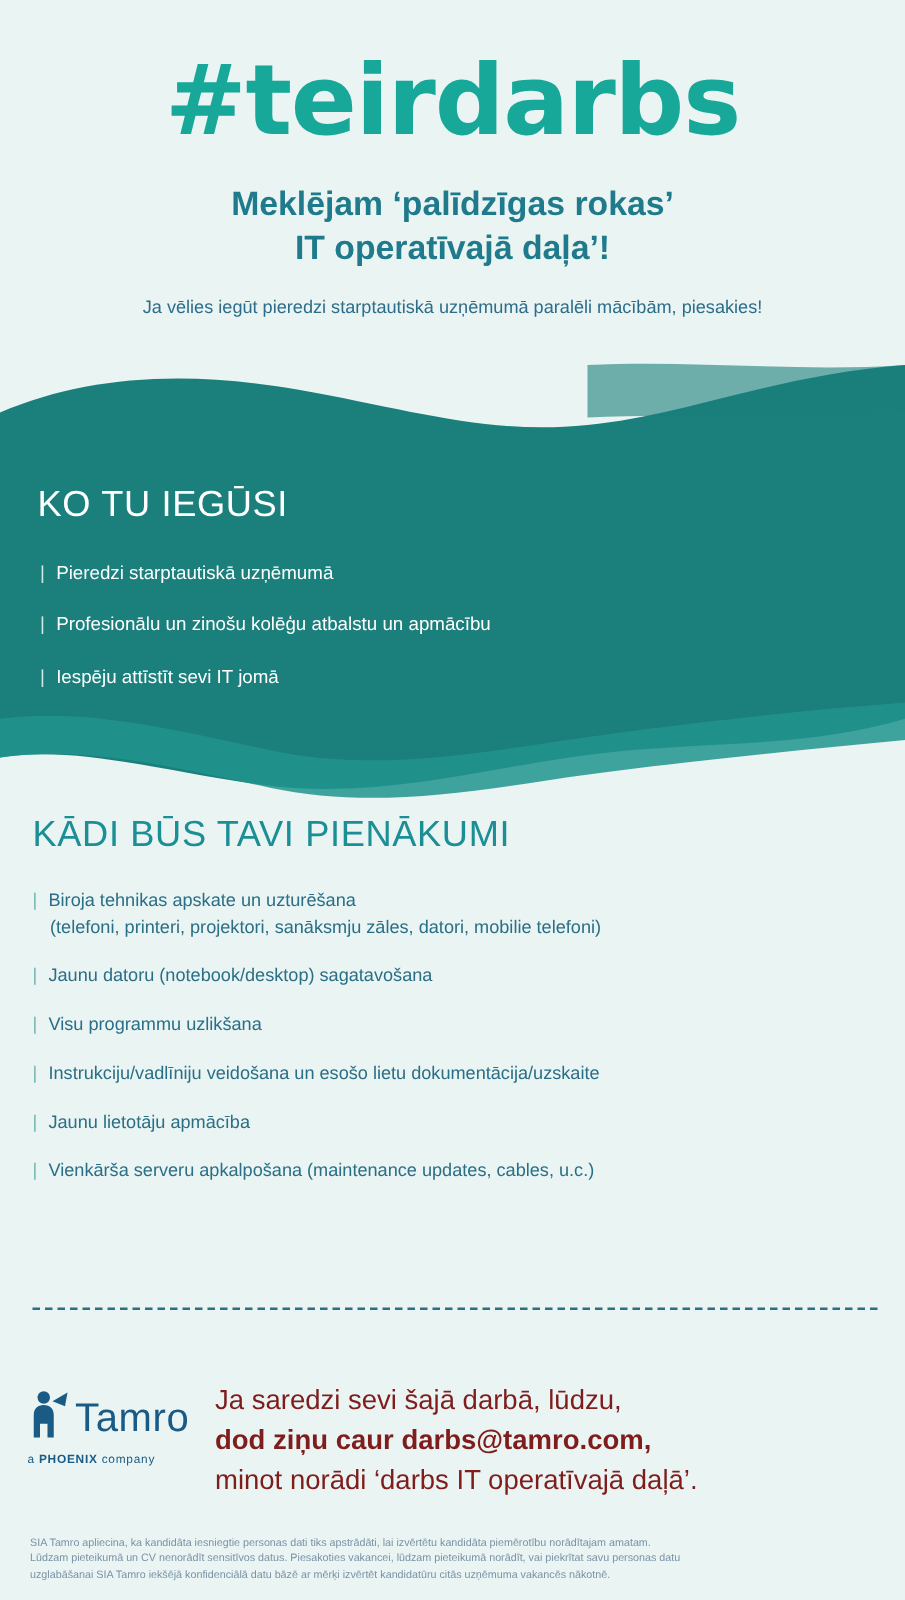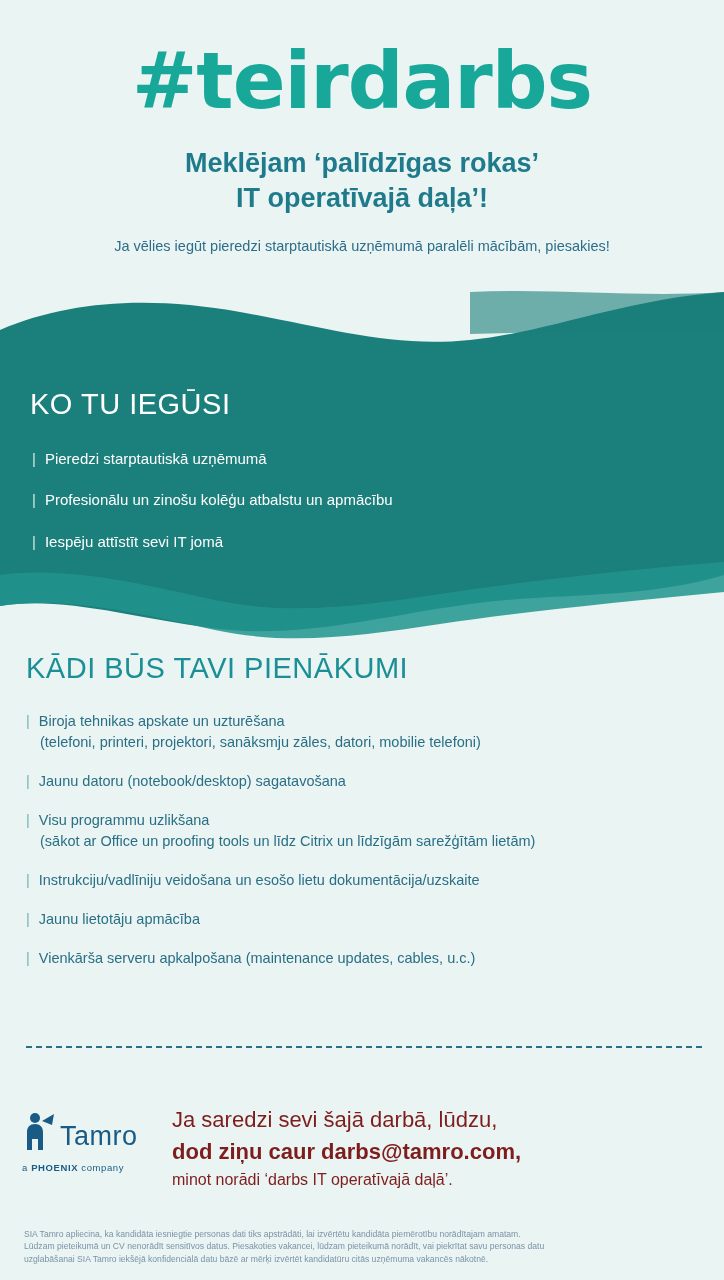--- a/index.html
+++ b/index.html
@@ -139,21 +139,21 @@
   .logo-row {
     display: flex;
     align-items: flex-end;
   }
   .logo-mark {
     width: 34px; height: 40px;
     position: relative;
     margin-right: 4px;
   }
   .logo-name {
-    font-size: 27px;
+    font-size: 32px;
     color: #1a5b86;
     font-weight: normal;
     letter-spacing: 0.5px;
     line-height: 1;
     padding-bottom: 2px;
     font-family: "Liberation Sans", sans-serif;
   }
   .logo-tag {
     margin-top: 10px;
     font-size: 9.5px;
@@ -163,21 +163,21 @@
   .logo-tag b { font-weight: bold; }
 
   .contact {
     position: absolute;
     left: 172px; top: 0;
     width: 540px;
     color: #7f1d1d;
   }
   .contact .l1 { font-size: 22px; line-height: 1.45; }
   .contact .l2 { font-size: 22px; line-height: 1.45; font-weight: bold; }
-  .contact .l3 { font-size: 16px; line-height: 1.45; }
+  .contact .l3 { font-size: 22px; line-height: 1.45; }
 
   
   .legal {
     position: absolute;
     left: 24px; top: 1228px;
     width: 680px;
     font-size: 8.6px;
     line-height: 1.45;
     color: #7b93a6;
     z-index: 2;
@@ -233,21 +233,20 @@
       <span class="bar">|</span><span>Biroja tehnikas apskate un uzturēšana</span>
       <span class="sub-line">(telefoni, printeri, projektori, sanāksmju zāles, datori, mobilie telefoni)</span>
     </div>
 
     <div class="bullet">
       <span class="bar">|</span><span>Jaunu datoru (notebook/desktop) sagatavošana</span>
     </div>
 
     <div class="bullet">
       <span class="bar">|</span><span>Visu programmu uzlikšana</span>
-      <span class="sub-line">(sākot ar Office un proofing tools un līdz Citrix un līdzīgām sarežģītām lietām)</span>
     </div>
 
     <div class="bullet">
       <span class="bar">|</span><span>Instrukciju/vadlīniju veidošana un esošo lietu dokumentācija/uzskaite</span>
     </div>
 
     <div class="bullet">
       <span class="bar">|</span><span>Jaunu lietotāju apmācība</span>
     </div>
 

